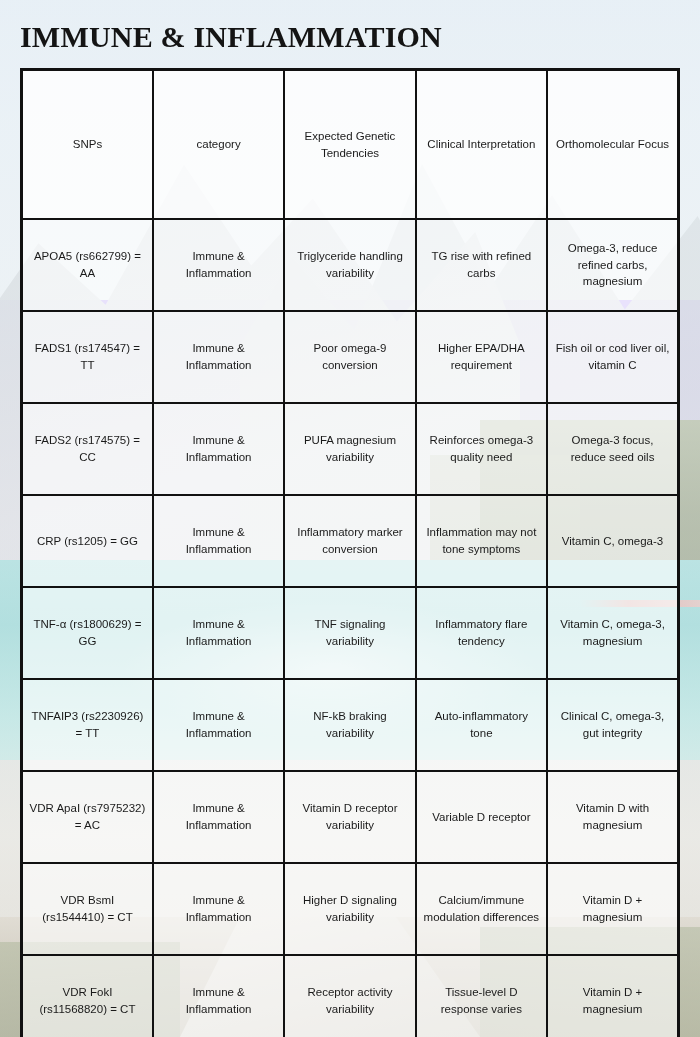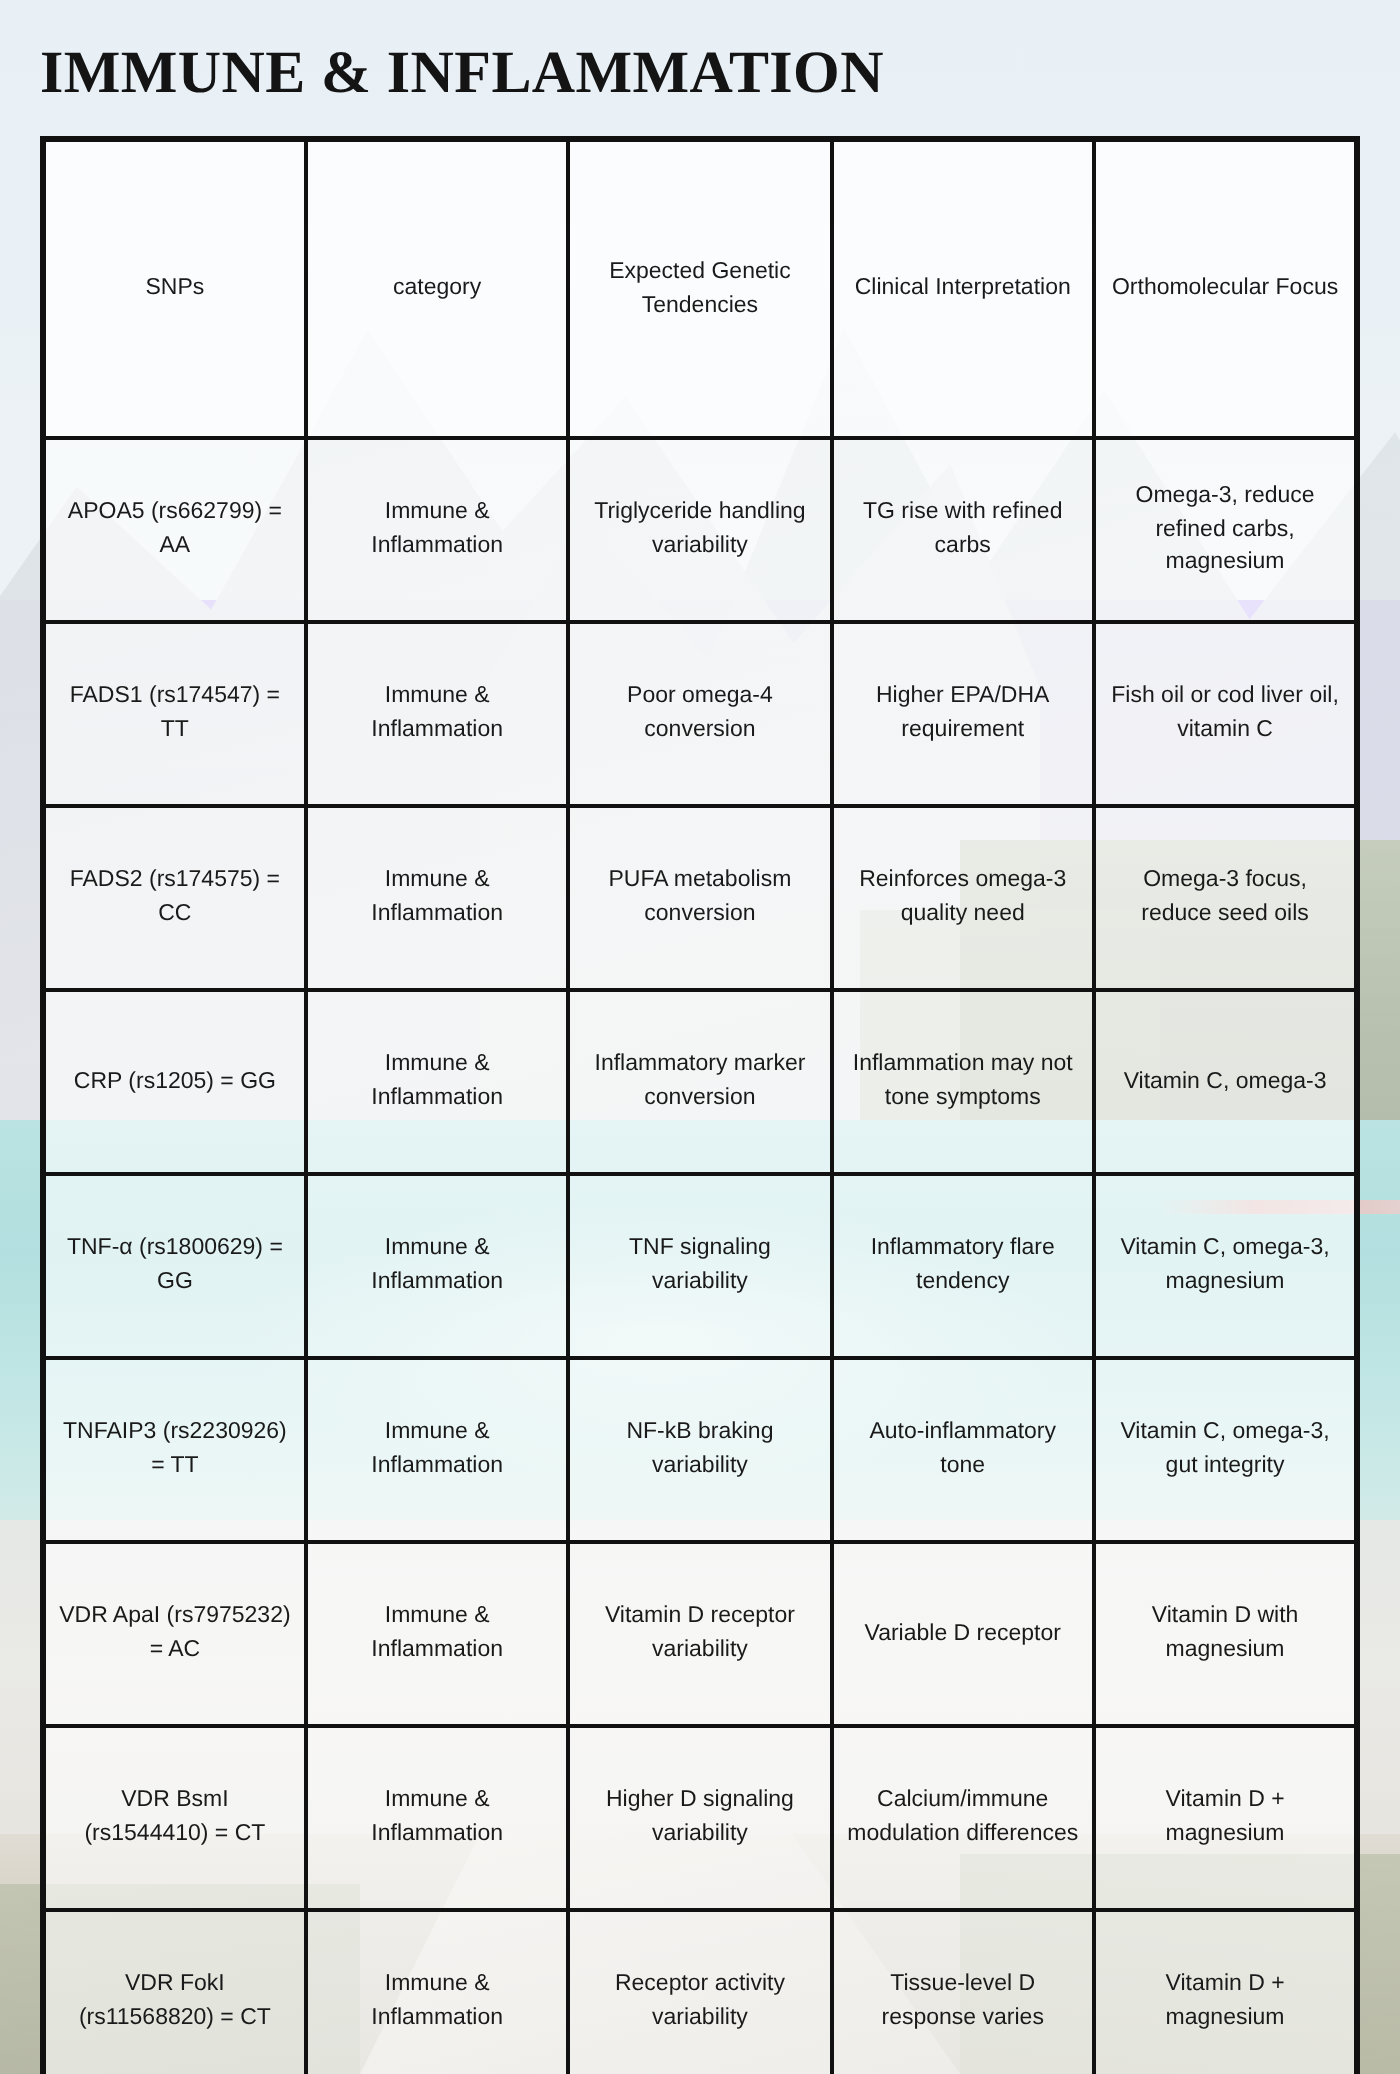--- a/index.html
+++ b/index.html
@@ -275,39 +275,39 @@
         </tr>
 
         <tr class="data-row">
           <td class="col-snp">
               <span class="cell-text">FADS1 (rs174547) = TT</span>
             </td>
           <td>
               <span class="cell-text">Immune &amp; Inflammation</span>
             </td>
           <td>
-              <span class="cell-text">Poor omega-4 conversion</span>
+              <span class="cell-text">Poor omega-9 conversion</span>
             </td>
           <td>
               <span class="cell-text">Higher EPA/DHA requirement</span>
             </td>
           <td>
               <span class="cell-text">Fish oil or cod liver oil, vitamin C</span>
             </td>
         </tr>
 
         <tr class="data-row">
           <td class="col-snp">
               <span class="cell-text">FADS2 (rs174575) = CC</span>
             </td>
           <td>
               <span class="cell-text">Immune &amp; Inflammation</span>
             </td>
           <td>
-              <span class="cell-text">PUFA metabolism conversion</span>
+              <span class="cell-text">PUFA magnesium variability</span>
             </td>
           <td>
               <span class="cell-text">Reinforces omega-3 quality need</span>
             </td>
           <td>
               <span class="cell-text">Omega-3 focus, reduce seed oils</span>
             </td>
         </tr>
 
         <tr class="data-row">
@@ -353,21 +353,21 @@
           <td>
               <span class="cell-text">Immune &amp; Inflammation</span>
             </td>
           <td>
               <span class="cell-text">NF-kB braking variability</span>
             </td>
           <td>
               <span class="cell-text">Auto-inflammatory tone</span>
             </td>
           <td>
-              <span class="cell-text">Vitamin C, omega-3, gut integrity</span>
+              <span class="cell-text">Clinical C, omega-3, gut integrity</span>
             </td>
         </tr>
 
         <tr class="data-row">
           <td class="col-snp">
               <span class="cell-text">VDR ApaI (rs7975232) = AC</span>
             </td>
           <td>
               <span class="cell-text">Immune &amp; Inflammation</span>
             </td>

